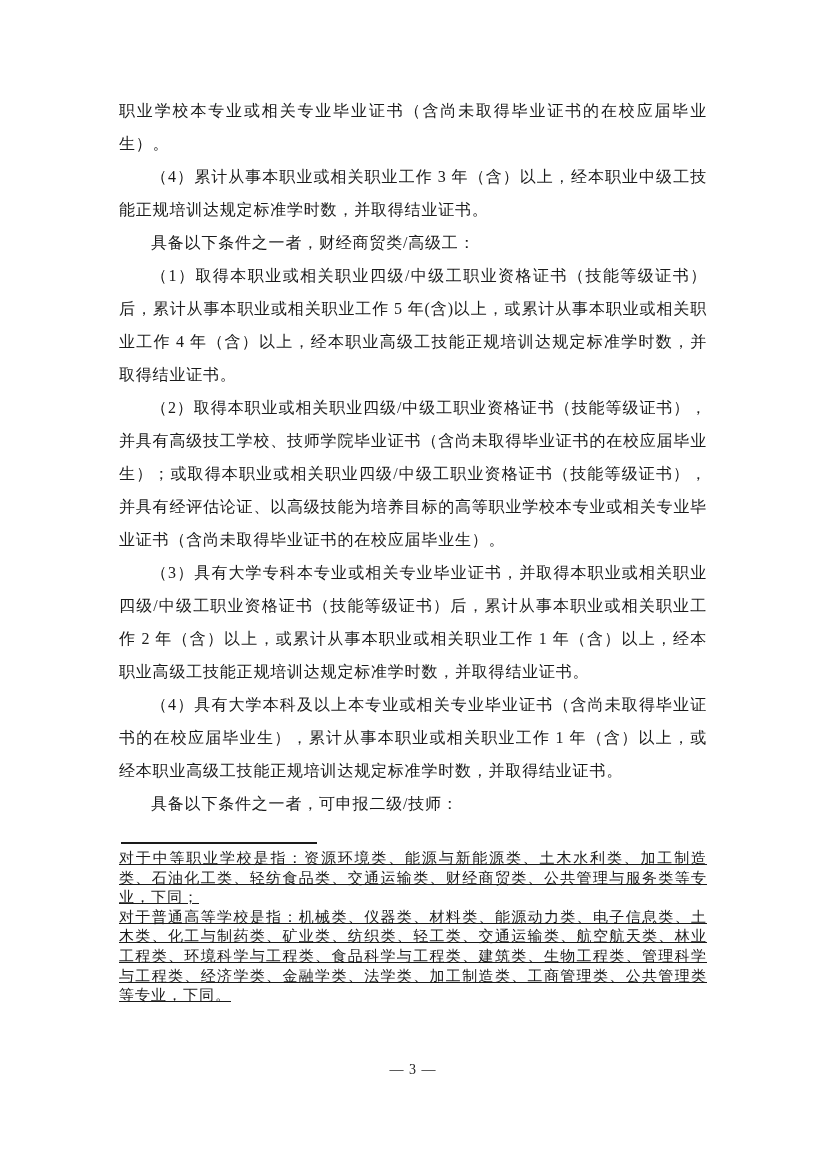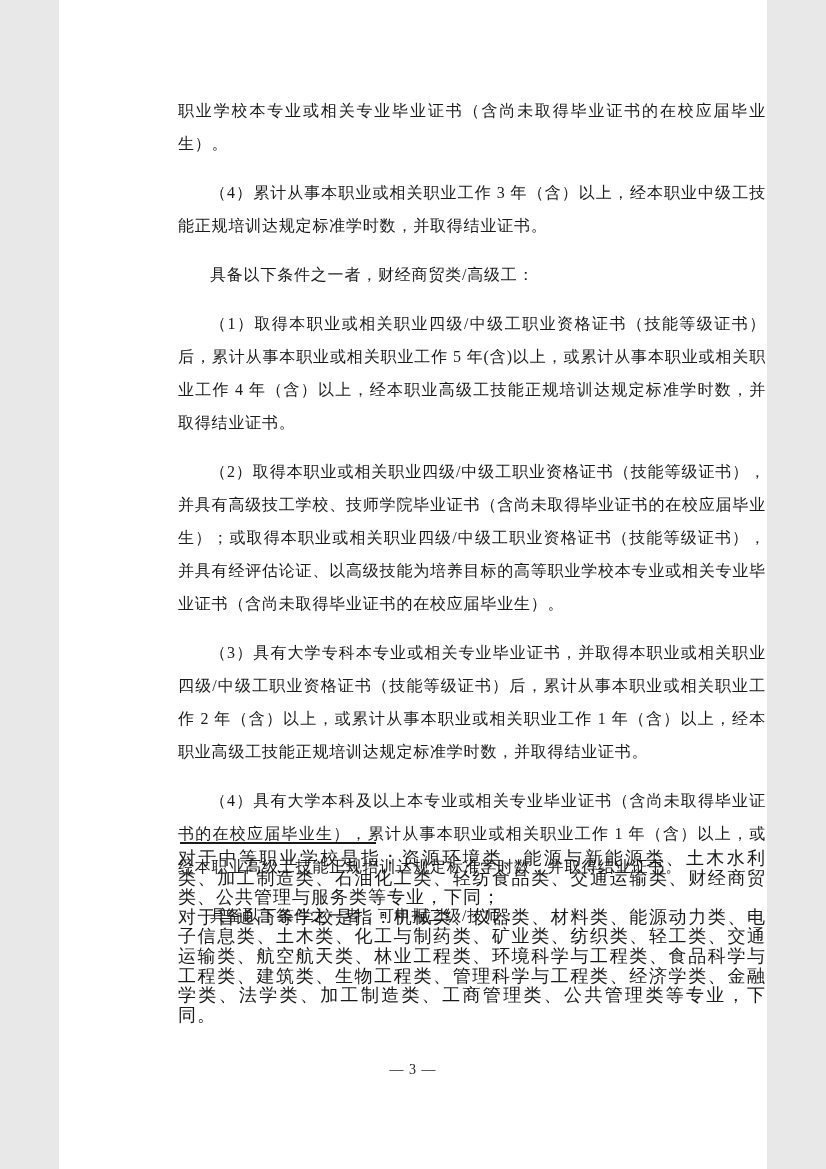--- a/index.html
+++ b/index.html
@@ -1,18 +1,18 @@
 <!DOCTYPE html>
 <html><head>
 <meta charset="utf-8">
 <style>
   html, body { margin: 0; padding: 0; background: #e8e8e8; }
   .page {
     position: relative;
-    width: 708px;
+    width: 826px;
     height: 1169px;
     margin: 0 auto;
     background: #ffffff;
     color: #1a1a1a;
     font-family: "Liberation Serif", "DejaVu Serif", serif;
     overflow: hidden;
   }
   .body-text {
     position: absolute;
     left: 119px;
@@ -20,44 +20,45 @@
     width: 588px;
   }
   .body-text p {
     margin: 0;
     font-size: 16px;
     line-height: 33px;
     letter-spacing: 0.8px;
     text-align: justify;
     text-justify: inter-ideograph;
   }
-  .body-text p.indent { text-indent: 2em; margin-top: 16px; }
+  .body-text p.indent { text-indent: 2em; }
   .footnote-rule {
     position: absolute;
     left: 121px;
     top: 842px;
     width: 196px;
     height: 0;
     border: none;
     border-top: 2px solid #1a1a1a;
     margin: 0;
   }
   .footnote-list {
     position: absolute;
     left: 119px;
     top: 849px;
     width: 588px;
   }
   .footnote-list p {
     margin: 0;
-    font-size: 18px;
+    font-size: 15px;
     line-height: 19.6px;
     letter-spacing: 1px;
     text-align: justify;
     text-justify: inter-ideograph;
+    text-decoration: underline;
   }
   .page-number {
     position: absolute;
     left: 0;
     top: 1061px;
     width: 100%;
     text-align: center;
     font-size: 14px;
     line-height: 18px;
     letter-spacing: 1px;

